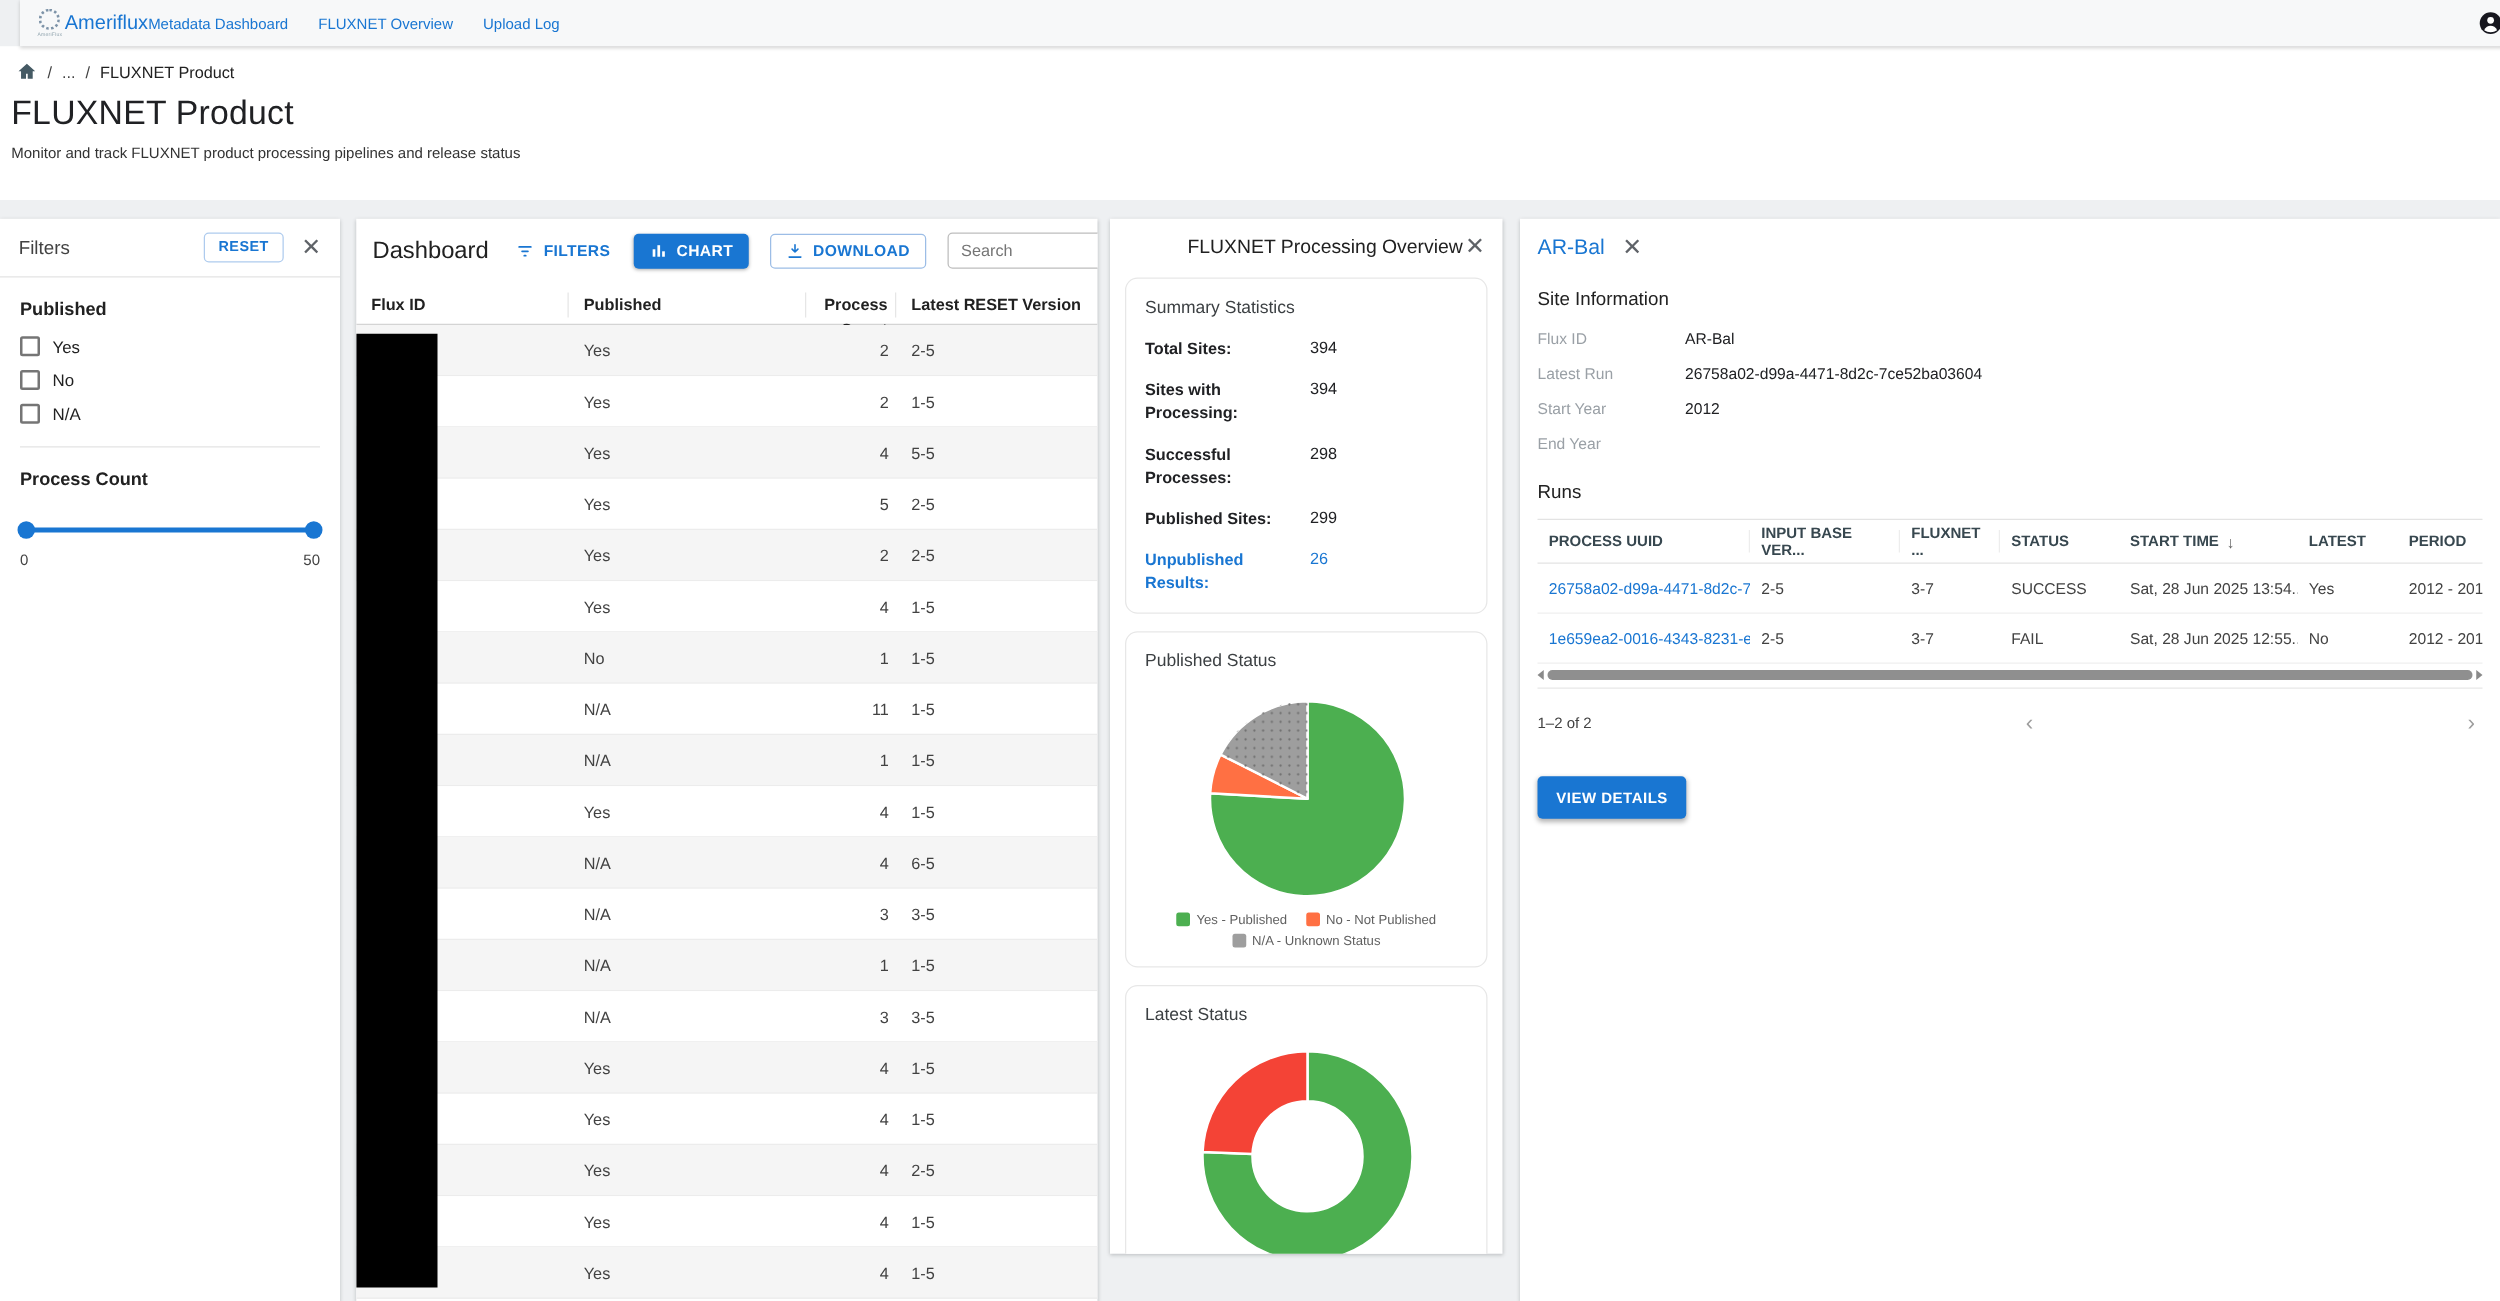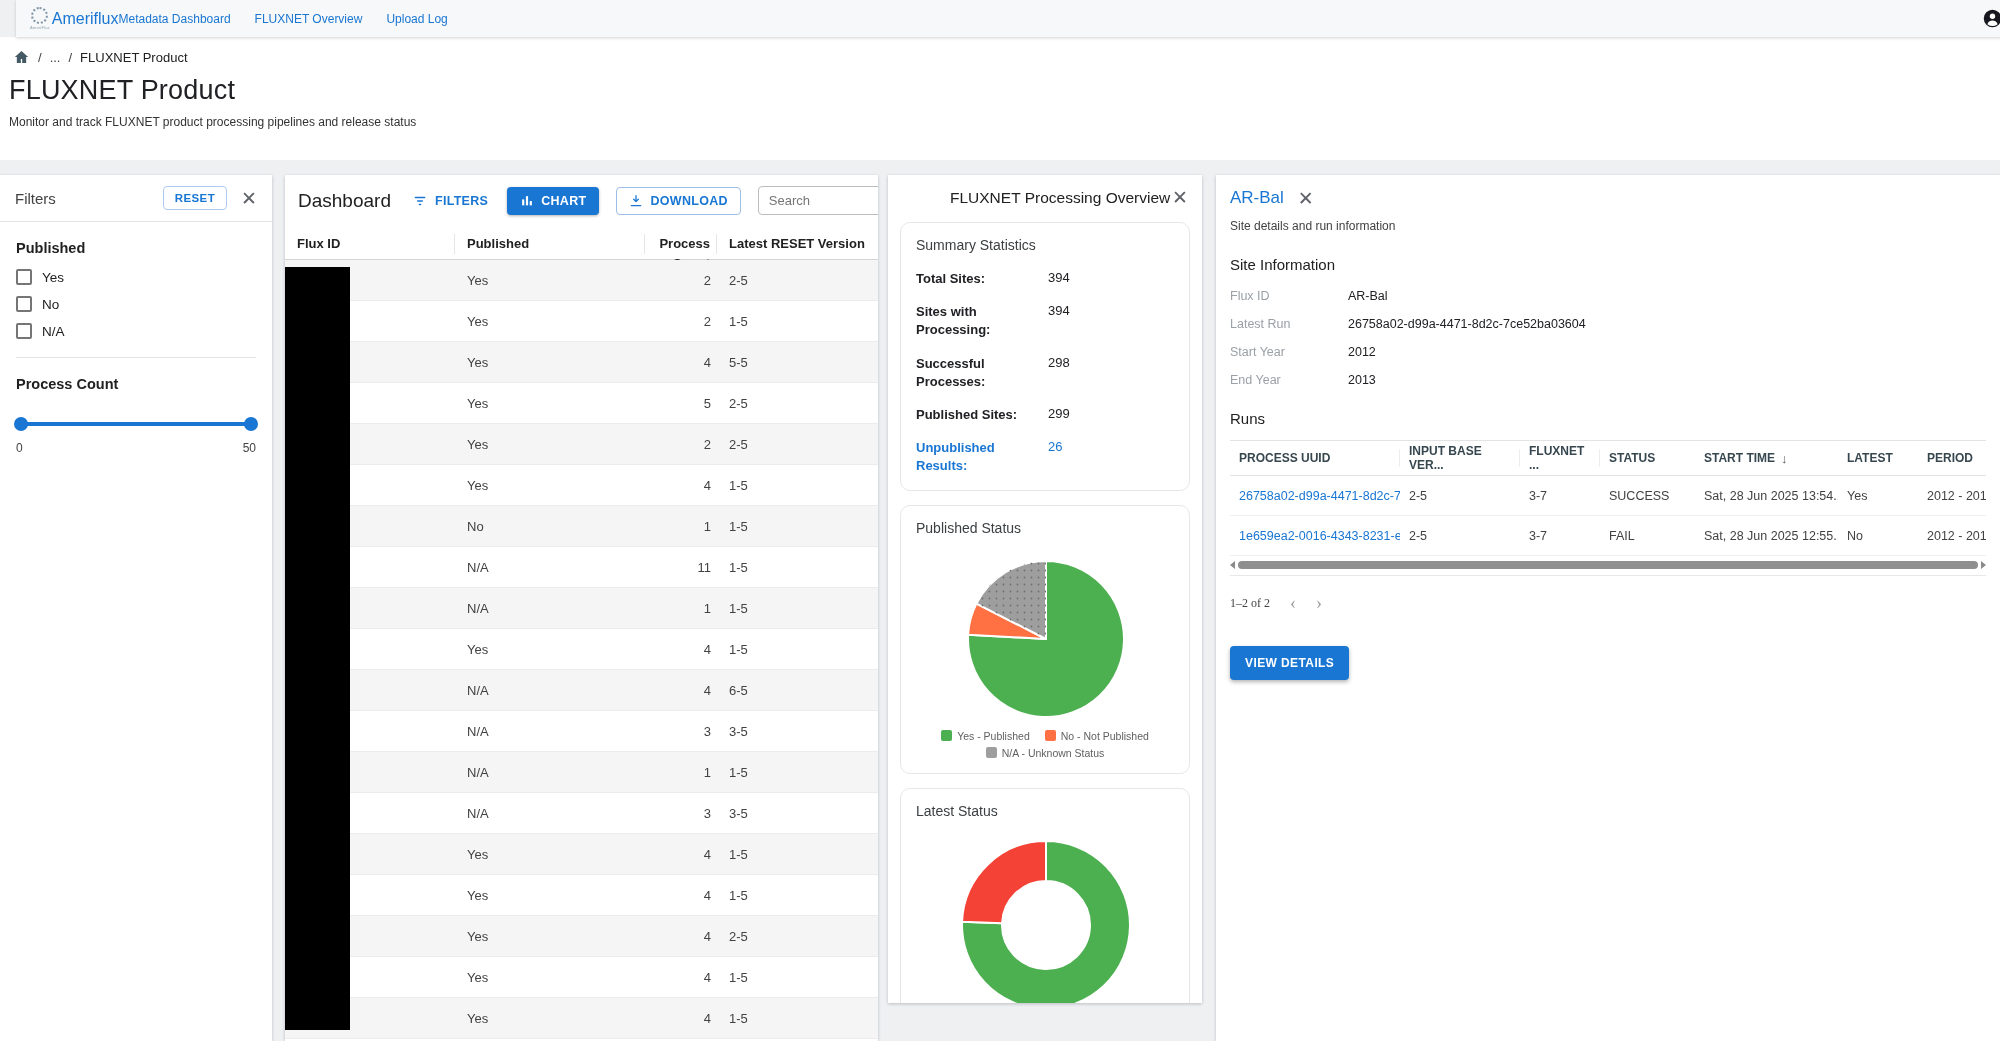--- a/index.html
+++ b/index.html
@@ -105,21 +105,21 @@
   .runs-head > div:nth-child(-n+3) { border-right:1px solid #ededed; height:18px; }
   .sort-arrow { font-size:13px; color:#616161; font-weight:normal; }
   .runs-row { height:40px; align-items:center; font-size:12.5px; color:#424242; border-bottom:1px solid #efefef; }
   .runs-row > div { padding:0 4px 0 9px; white-space:nowrap; overflow:hidden; }
   .run-link { color:#1976d2; cursor:pointer; }
   .hscroll { display:flex; align-items:center; gap:3px; height:12px; margin-top:3px; }
   .hs-arrow { width:0; height:0; border-top:4px solid transparent; border-bottom:4px solid transparent; }
   .hs-left { border-right:5px solid #8a8a8a; }
   .hs-right { border-left:5px solid #8a8a8a; }
   .hs-bar { flex:1; height:8px; background:#8f8f8f; border-radius:4px; cursor:pointer; }
-  .pagination { display:flex; justify-content:flex-start; align-items:center; gap:20px; margin-top:18px; padding-right:6px;font-family:Liberation Serif, serif; }
+  .pagination { display:flex; justify-content:space-between; align-items:center; gap:20px; margin-top:18px; padding-right:6px; }
   .page-info { font-size:12px; color:#424242; }
   .page-chevron { font-size:18px; color:#9e9e9e; cursor:default; line-height:1; }
   .view-details-btn { margin-top:34px; display:inline-block; background:#1976d2; color:#fff;
     font-size:12px; font-weight:bold; letter-spacing:.4px; padding:10px 15px; border:none;
     border-radius:4px; cursor:pointer; box-shadow:0 2px 4px rgba(0,0,0,.3);
     font-family:"Liberation Sans", sans-serif; }
 
   svg { display:block; }
 </style>
 </head>
@@ -408,31 +408,29 @@
         </svg>
 
     </div>
   </div>
 
   <div class="card site-card">
     <div class="site-title-row">
       <span class="site-title">AR-Bal</span>
       <span class="x-icon">✕</span>
     </div>
-    <div class="site-subtitle">Site details and run information</div>
     <div class="section-h">Site Information</div>
     <div class="info-grid" id="site-info-grid">
         <div class="info-label">Flux ID</div>
         <div class="info-value">AR-Bal</div>
         <div class="info-label">Latest Run</div>
         <div class="info-value">26758a02-d99a-4471-8d2c-7ce52ba03604</div>
         <div class="info-label">Start Year</div>
         <div class="info-value">2012</div>
         <div class="info-label">End Year</div>
-        <div class="info-value">2013</div>
       </div>
     <div class="section-h">Runs</div>
     <div class="runs-table">
       <div class="runs-grid runs-head" id="runs-head">
           <div>
             <span>PROCESS UUID</span>
           </div>
           <div>
             <span>INPUT BASE VER...</span>
           </div>

